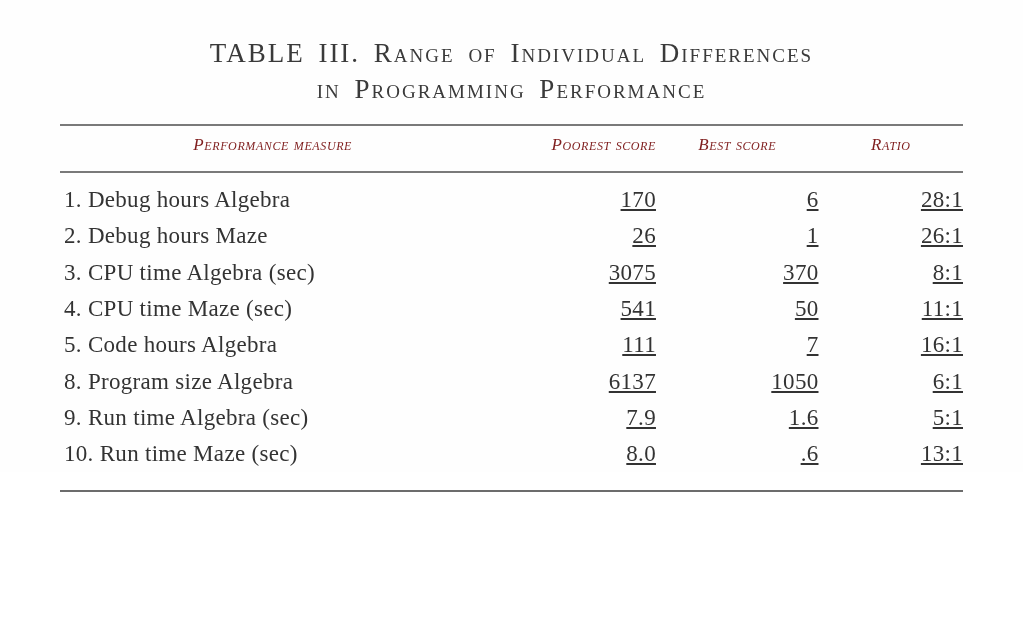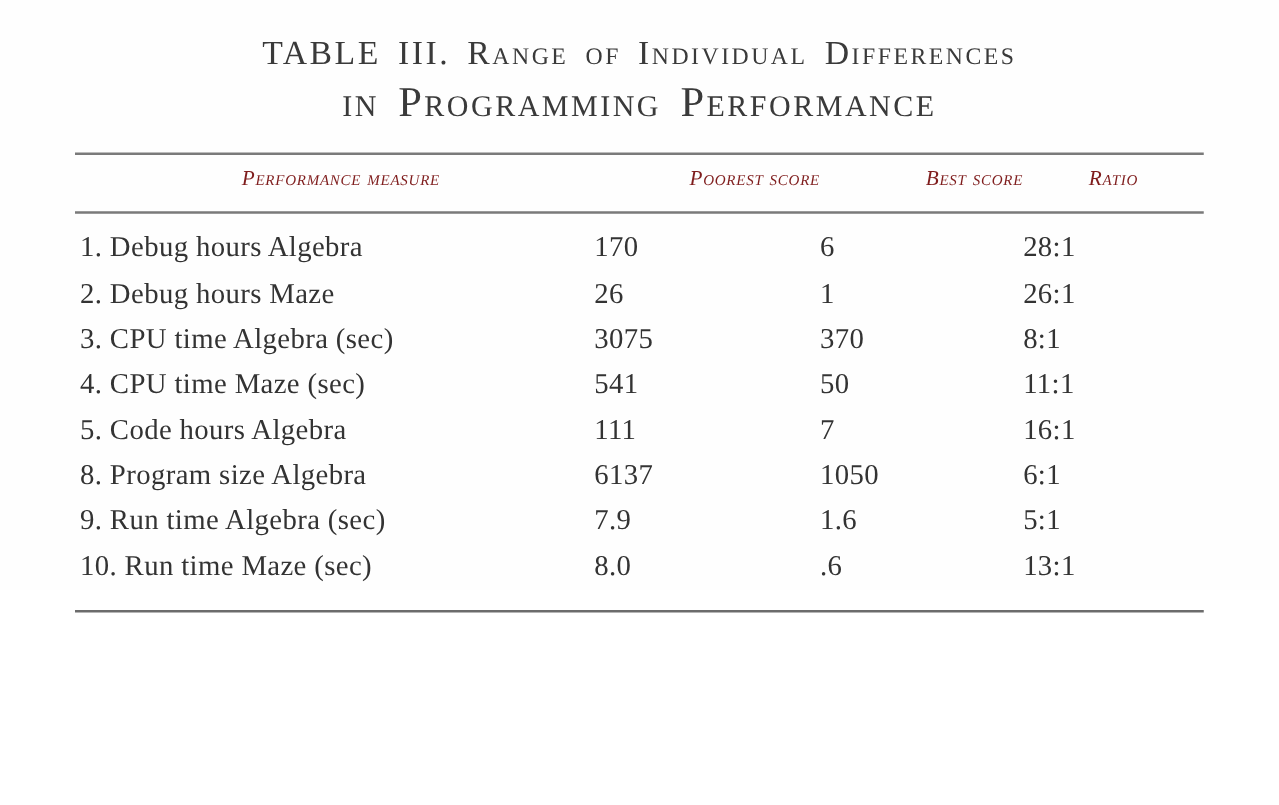--- a/index.html
+++ b/index.html
@@ -12,40 +12,40 @@
     height: 644px;
     font-family: "Liberation Serif", serif;
     color: #2b2b2b;
     overflow: hidden;
   }
   .page {
     position: relative;
     width: 1023px;
     height: 472px;
     box-sizing: border-box;
-    padding: 24px 60px 10px 60px;
+    padding: 35px 60px 10px 60px;
     background: #fefefe;
   }
   
   .table-title {
     text-align: center;
     line-height: 1.35;
     color: #3a3a3a;
   }
   .title-line {
     display: block;
     white-space: nowrap;
   }
   .title-line-1 {
     font-size: 27px;
     letter-spacing: 2.0px;
     word-spacing: 5px;
   }
   .title-line-2 {
-    font-size: 34px;
+    font-size: 27px;
     letter-spacing: 2.0px;
     word-spacing: 5px;
   }
   .smallcaps {
     font-variant: small-caps;
   }
   
   .rule {
     height: 0;
     border-top: 2px solid #6c6c6c;
@@ -71,39 +71,40 @@
     font-style: italic;
     font-variant: small-caps;
     font-size: 17px;
     letter-spacing: 0.6px;
     color: #7f1d1d;
     padding: 9px 0 10px 0;
     white-space: nowrap;
   }
   thead th.h-measure { text-align: center; padding-left: 10px; }
   thead th.h-poorest { text-align: right; }
-  thead th.h-best    { text-align: right; }
+  thead th.h-best    { text-align: center; }
   thead th.h-ratio   { text-align: center; }
 
   tbody td {
     font-size: 23px;
     color: #333333;
     padding: 3px 0 3px 0;
     line-height: 1.32;
     letter-spacing: 0.3px;
   }
   tbody td.measure {
     text-align: left;
     padding-left: 4px;
     white-space: nowrap;
     margin-left: 32px;
   }
   tbody td.num {
-    text-align: left;
+    text-align: right;
     font-variant-numeric: lining-nums;
+    text-decoration: underline;
   }
   tbody tr:first-child td { padding-top: 12px; }
   tbody tr:last-child td { padding-bottom: 10px; }
 </style>
 </head>
 <body>
 
 <div class="page">
 
   <div class="table-title">

